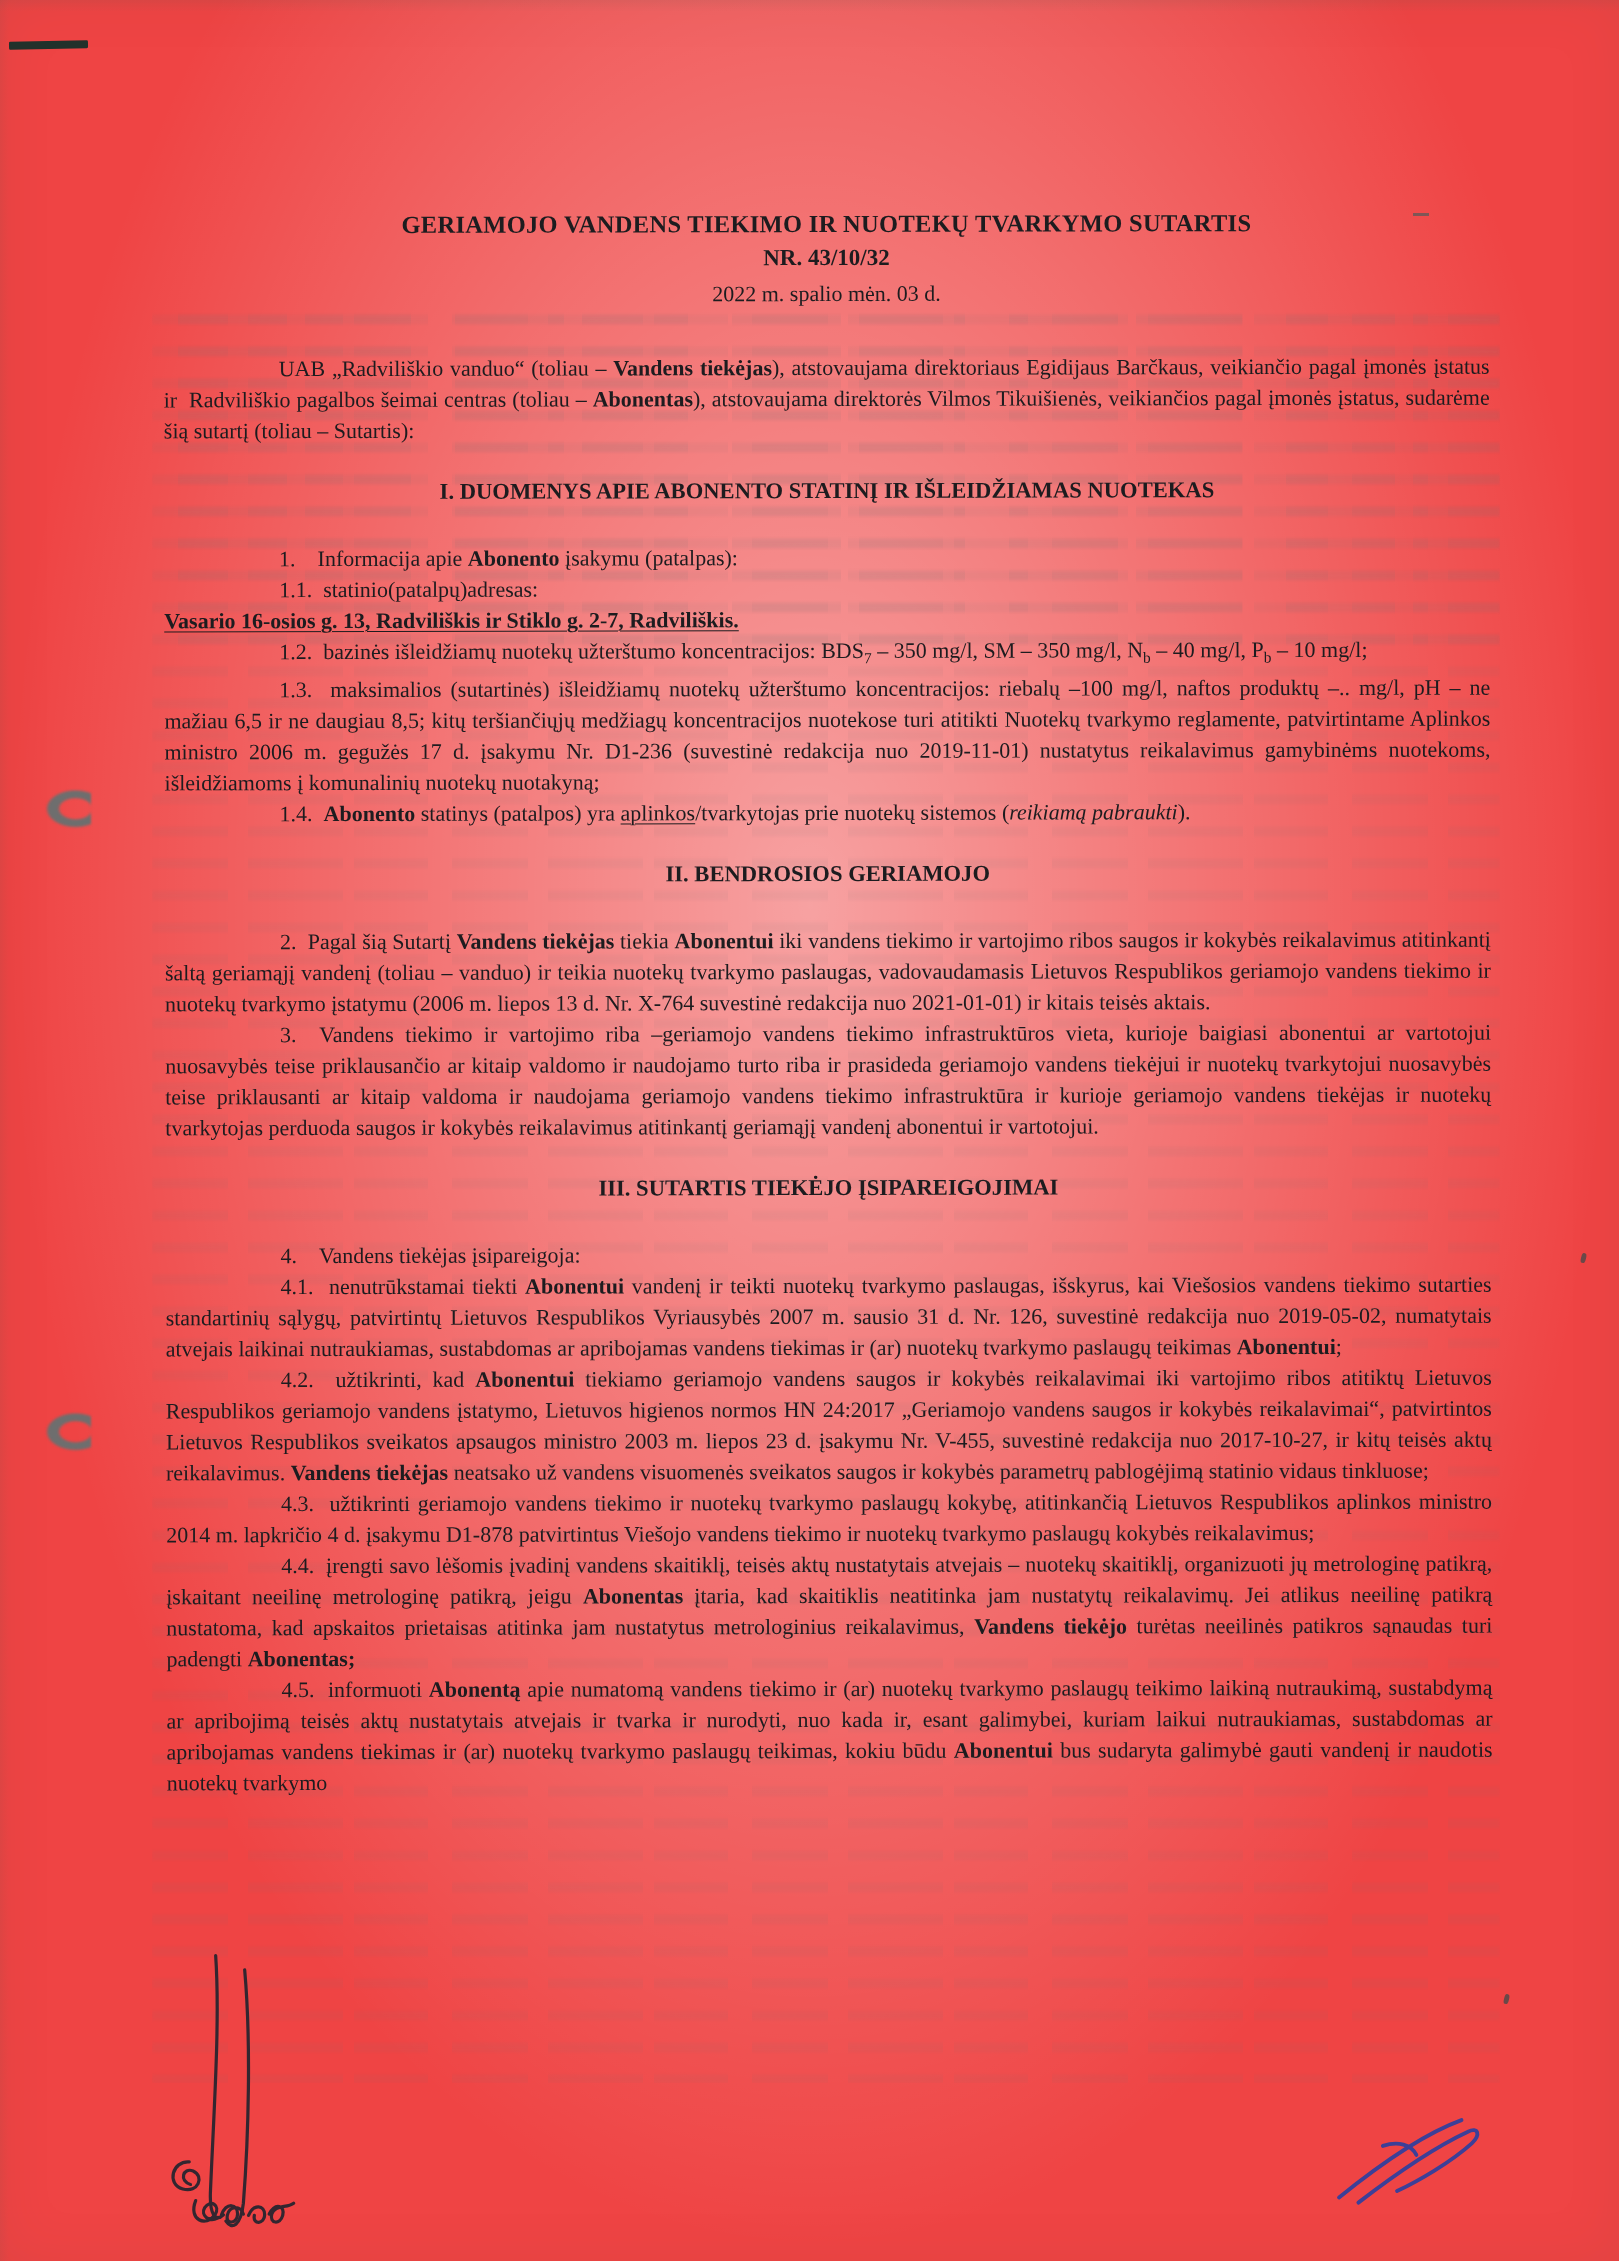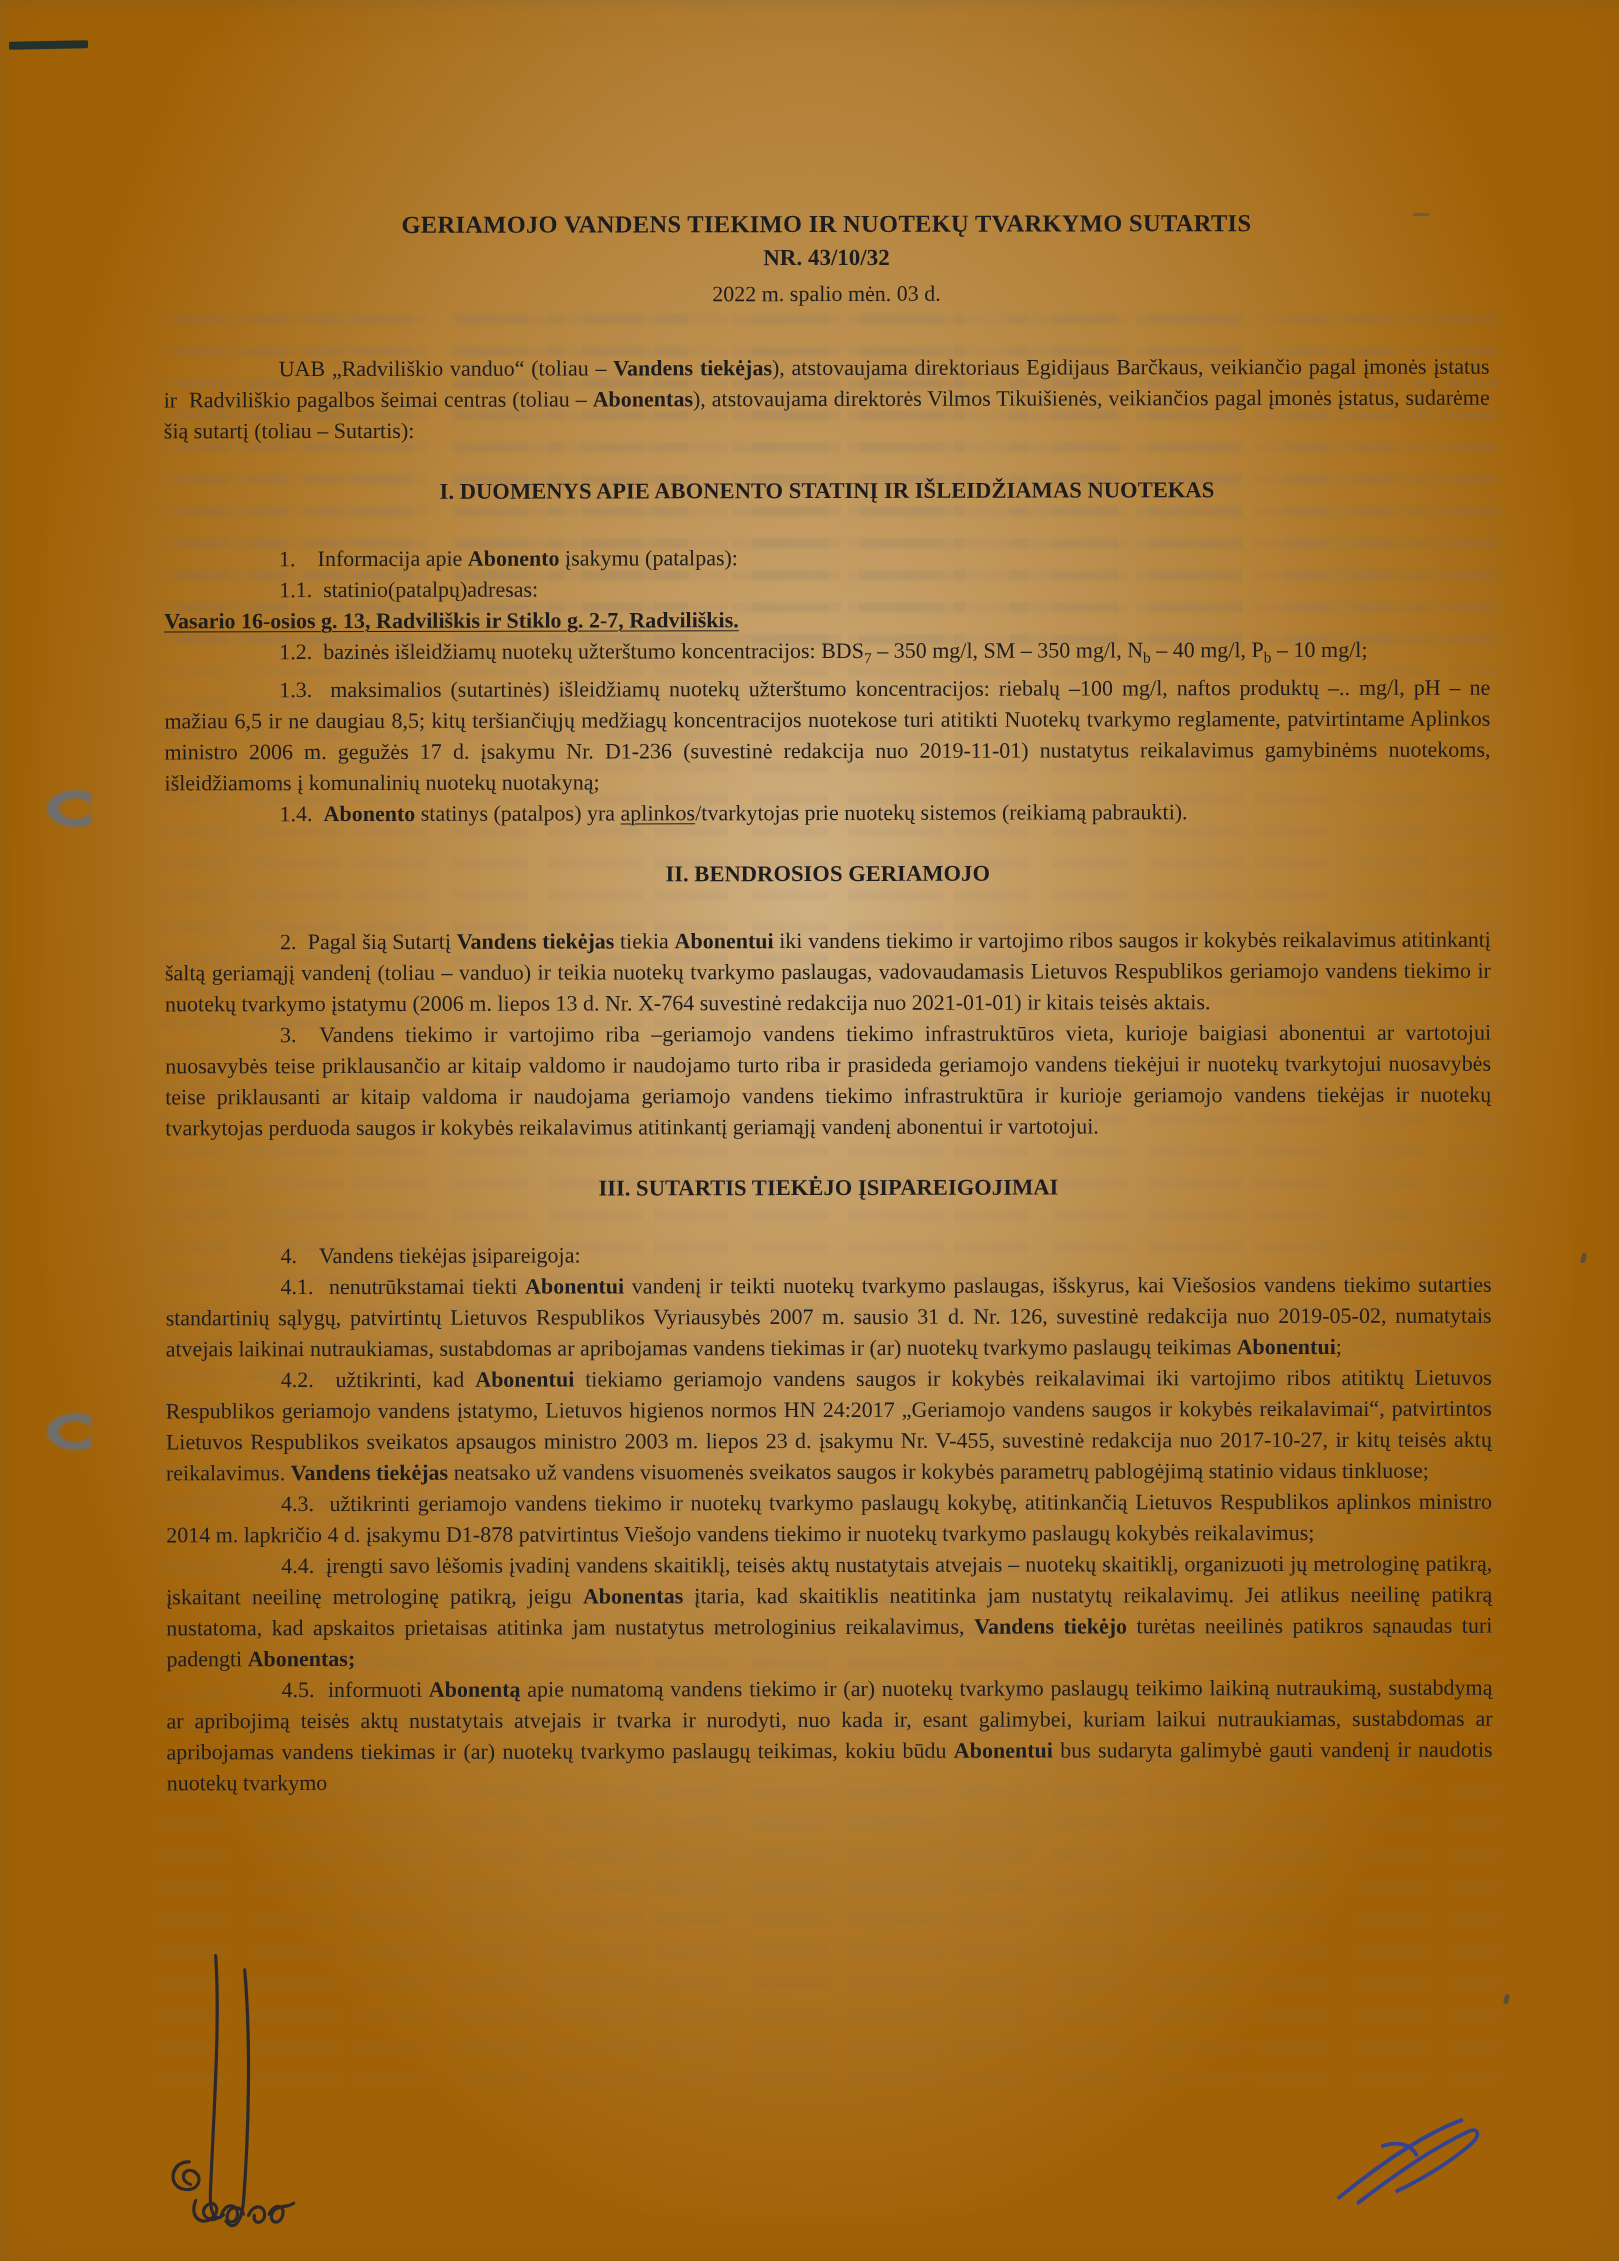--- a/index.html
+++ b/index.html
@@ -1,19 +1,19 @@
 <!DOCTYPE html>
 <html style="font-size:10.3px"><head>
 <meta charset="utf-8">
 <style>
   html,body{margin:0;padding:0;background:#efede8;}
   body{width:1620px;height:2261px;position:relative;overflow:hidden;
        font-family:"Liberation Serif","DejaVu Serif",serif;}
 
-  .page{position:absolute;inset:0;background:#a16207;
+  .page{position:absolute;inset:0;background:#ef4444;
         box-shadow:inset 0 0 58px rgba(60,58,52,.08);}
   .page::before{content:"";position:absolute;inset:0;
         background:linear-gradient(180deg,rgba(90,88,84,.10),rgba(0,0,0,0) 11.6px),
                    linear-gradient(90deg,rgba(90,88,84,.08),rgba(0,0,0,0) 9px),
                    radial-gradient(ellipse at 50% 40%,rgba(255,255,255,.5),rgba(0,0,0,0) 70%);
         pointer-events:none;}
 
   
   .bleed{position:absolute;left:152px;top:303px;width:1348px;height:1780px;
         background:repeating-linear-gradient(180deg,
@@ -33,21 +33,21 @@
         transform:rotate(-0.12deg);}
   .doc-header{text-align:center;margin-bottom:43px;}
   .t1{font-size:24.5px;font-weight:bold;letter-spacing:0.3px;}
   .t2{font-size:23px;font-weight:bold;margin-top:2.6px;}
   .t3{font-size:22px;margin-top:5.2px;}
   .para{text-align:justify;}
   .para.indent{text-indent:115px;}
   .para.heading{text-align:center;font-weight:bold;font-size:22.6px;
         margin:30px 0 36px;text-indent:0;}
   .b{font-weight:bold;}
-  .i{}
+  .i{font-style:italic;}
   .u{text-decoration:underline;text-decoration-thickness:1.3px;text-underline-offset:2.6px;}
   .sub{vertical-align:sub;font-size:70%;}
 
   
   .scanline{position:absolute;left:9px;top:41px;width:79px;height:7.7px;
         background:#22312b;border-radius:1.3px;transform:rotate(-1.2deg);z-index:3;}
   .blob{position:absolute;width:55px;height:46px;z-index:3;filter:blur(0.9px);
         background:radial-gradient(ellipse at 72% 45%,rgba(0,0,0,0) 0 15px,#6e6e6e 18px 27px,rgba(0,0,0,0) 30px);}
   .blob.b1{left:36px;top:788px;}
   .blob.b2{left:36px;top:1411px;}

